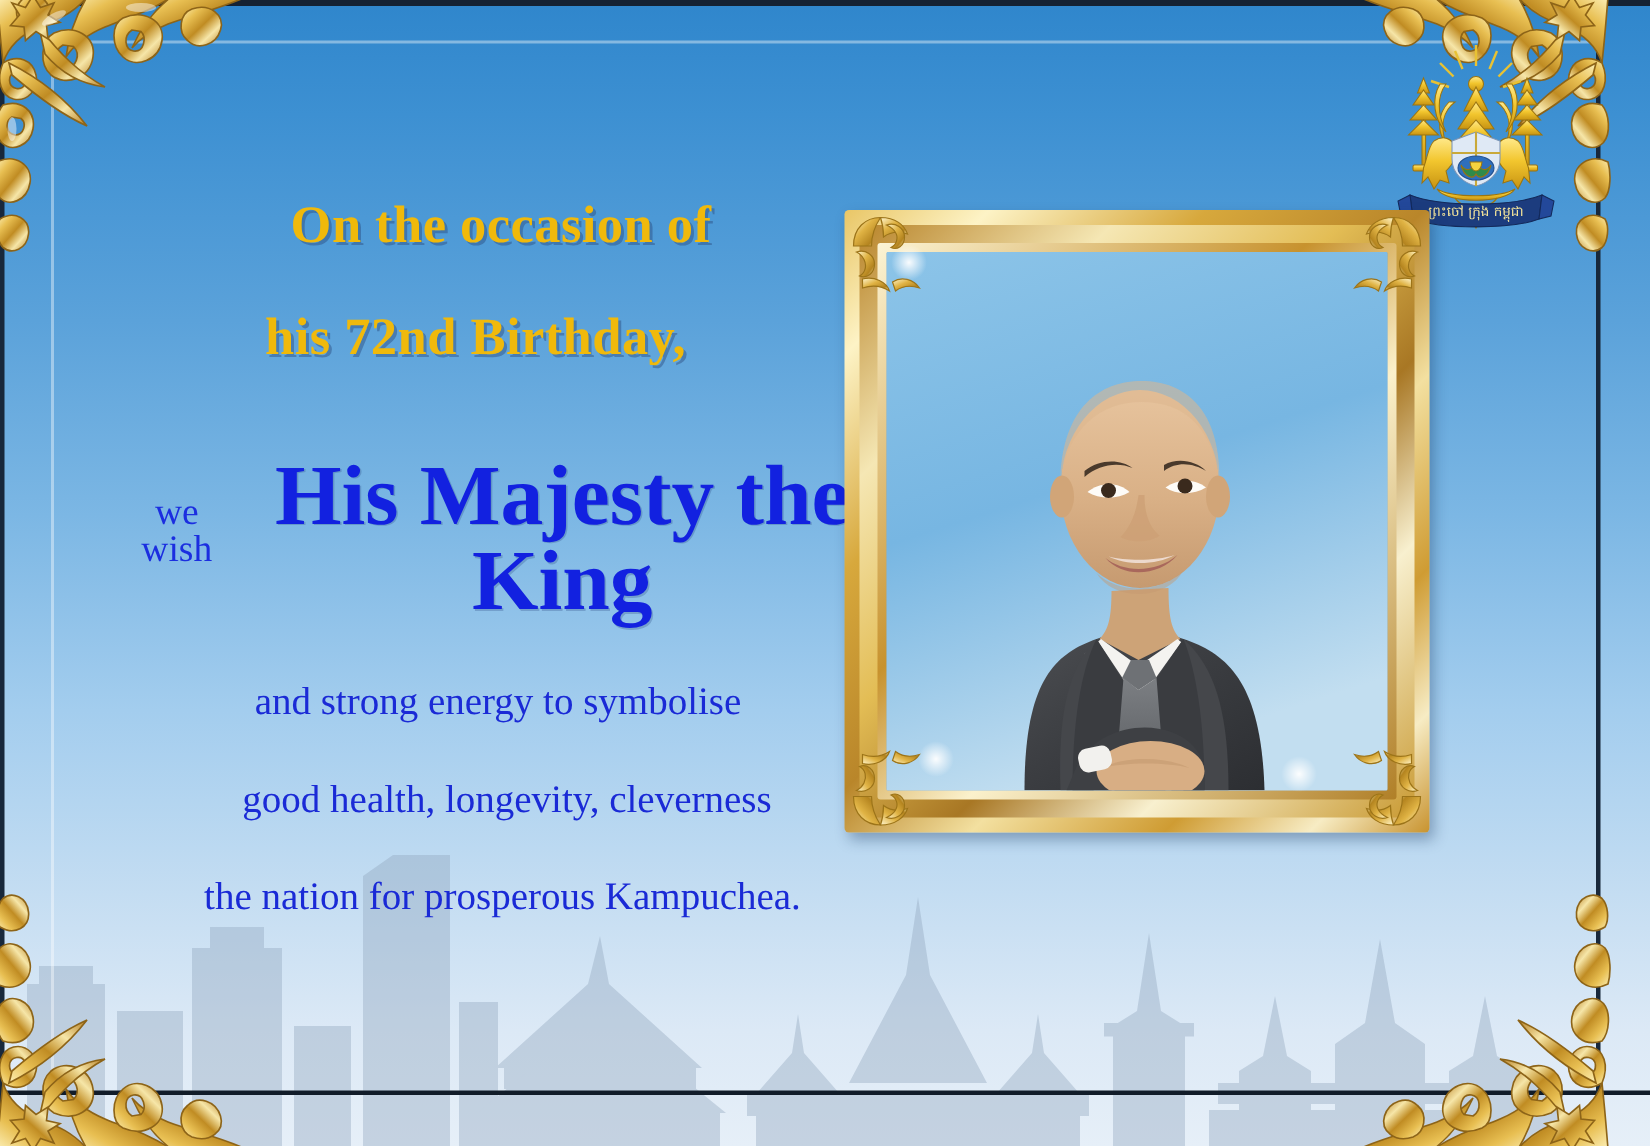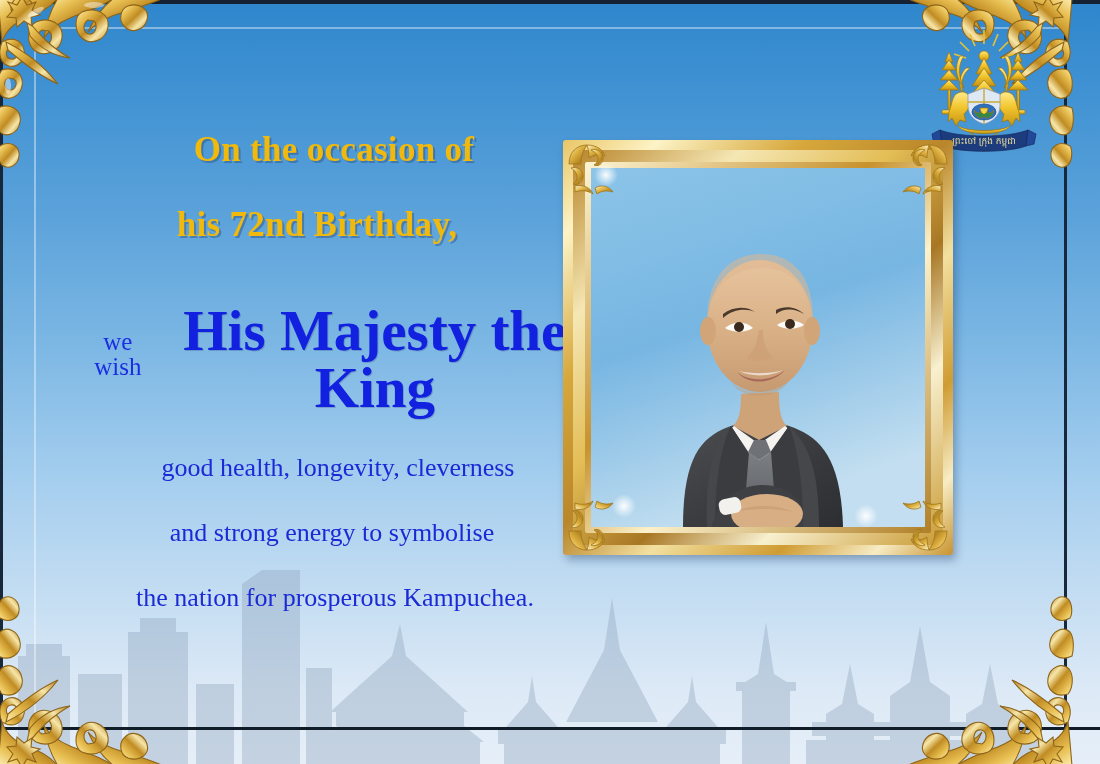--- a/index.html
+++ b/index.html
@@ -344,22 +344,22 @@
 
   <div class="message">
     <div class="gold-line gold-1">On the occasion of</div>
     <div class="gold-line gold-2">his 72nd Birthday,</div>
 
     <div class="wish-row">
       <span class="wish-small">we wish</span>
       <span class="wish-big">His Majesty the King</span>
     </div>
 
+    <div class="blue-line blue-2">and strong energy to symbolise</div>
     <div class="blue-line blue-1">good health, longevity, cleverness</div>
-    <div class="blue-line blue-2">and strong energy to symbolise</div>
     <div class="blue-line blue-3">the nation for prosperous Kampuchea.</div>
   </div>
 
 
   <div class="frame-wrap">
     <div class="frame-outer"></div>
     <div class="frame-bevel"></div>
     <div class="frame-inner-rim"></div>
 
     <div class="photo">

